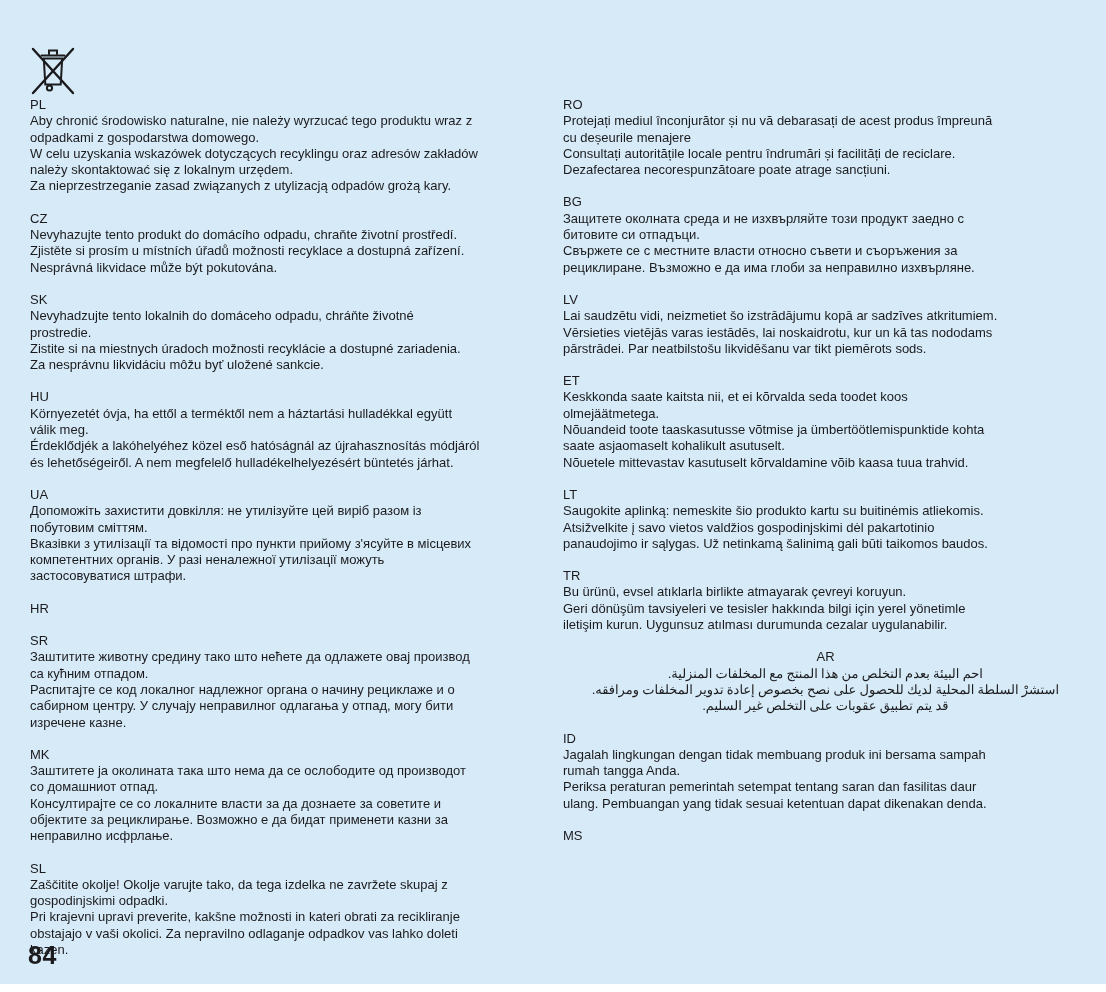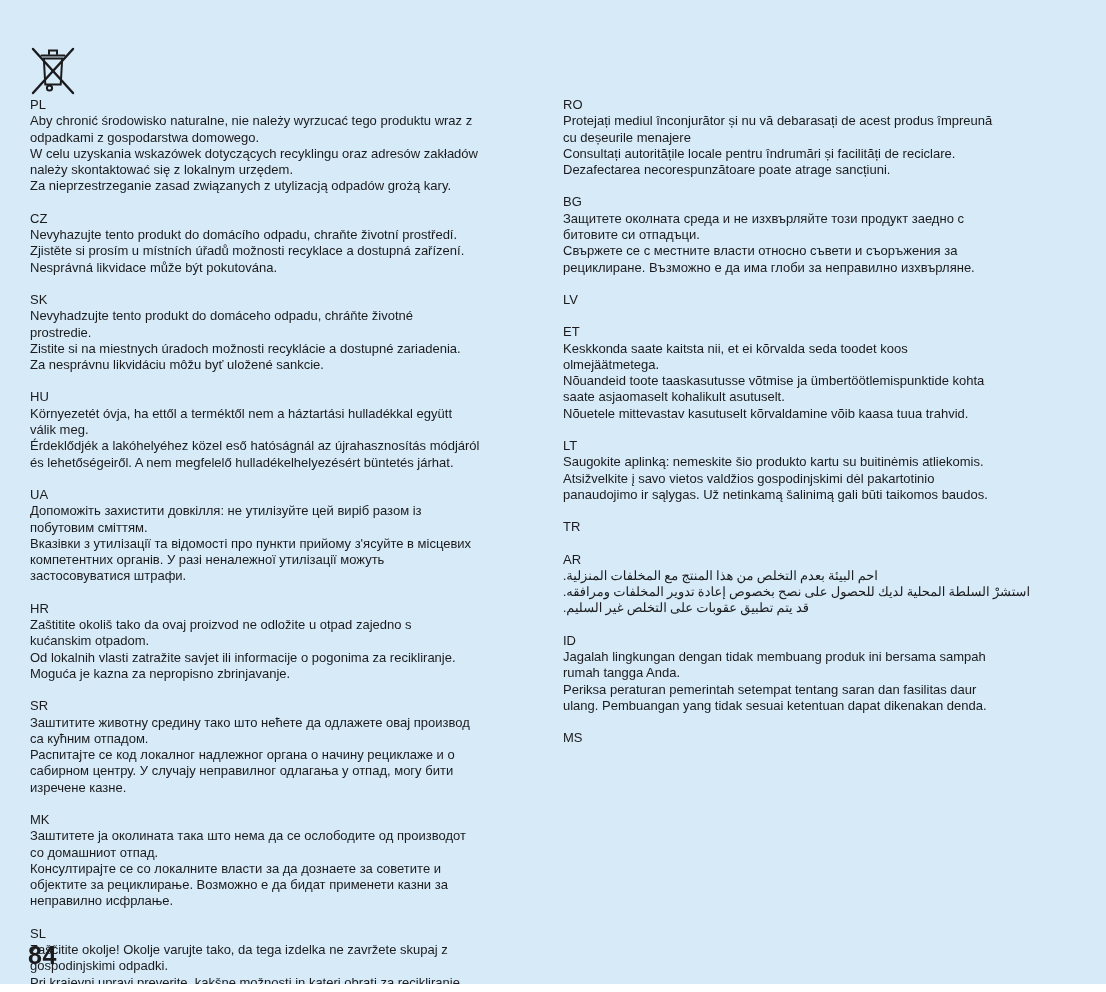--- a/index.html
+++ b/index.html
@@ -21,21 +21,21 @@
     top: 97px;
     width: 525px;
     font-size: 13px;
     line-height: 16.3px;
   }
   .col-left  { left: 30px; }
   .col-right { left: 563px; }
   .block { margin-bottom: 16px; }
   .lang-code { white-space: pre; }
   .lang-text { white-space: pre; }
-  .block.rtl { direction: rtl; text-align: left; }
+  .block.rtl { direction: rtl; text-align: center; }
   .block.rtl .lang-text { unicode-bidi: plaintext; font-family: Liberation Serif, serif; }
   .page-number {
     position: absolute;
     left: 28px; top: 941px;
     font-size: 25px;
     font-weight: bold;
     letter-spacing: 0.5px;
   }
   .bottom-strip {
     position: absolute;
@@ -66,21 +66,21 @@
 Za nieprzestrzeganie zasad związanych z utylizacją odpadów grożą kary.</div>
   </div>
   <div class="block">
     <div class="lang-code">CZ</div>
     <div class="lang-text">Nevyhazujte tento produkt do domácího odpadu, chraňte životní prostředí.
 Zjistěte si prosím u místních úřadů možnosti recyklace a dostupná zařízení.
 Nesprávná likvidace může být pokutována.</div>
   </div>
   <div class="block">
     <div class="lang-code">SK</div>
-    <div class="lang-text">Nevyhadzujte tento produkt do domáceho odpadu, chráňte životné
+    <div class="lang-text">Nevyhadzujte tento lokalnih do domáceho odpadu, chráňte životné
 prostredie.
 Zistite si na miestnych úradoch možnosti recyklácie a dostupné zariadenia.
 Za nesprávnu likvidáciu môžu byť uložené sankcie.</div>
   </div>
   <div class="block">
     <div class="lang-code">HU</div>
     <div class="lang-text">Környezetét óvja, ha ettől a terméktől nem a háztartási hulladékkal együtt
 válik meg.
 Érdeklődjék a lakóhelyéhez közel eső hatóságnál az újrahasznosítás módjáról
 és lehetőségeiről. A nem megfelelő hulladékelhelyezésért büntetés járhat.</div>
@@ -88,24 +88,20 @@
   <div class="block">
     <div class="lang-code">UA</div>
     <div class="lang-text">Допоможіть захистити довкілля: не утилізуйте цей виріб разом із
 побутовим сміттям.
 Вказівки з утилізації та відомості про пункти прийому з'ясуйте в місцевих
 компетентних органів. У разі неналежної утилізації можуть
 застосовуватися штрафи.</div>
   </div>
   <div class="block">
     <div class="lang-code">HR</div>
-    <div class="lang-text">Zaštitite okoliš tako da ovaj proizvod ne odložite u otpad zajedno s
-kućanskim otpadom.
-Od lokalnih vlasti zatražite savjet ili informacije o pogonima za recikliranje.
-Moguća je kazna za nepropisno zbrinjavanje.</div>
   </div>
   <div class="block">
     <div class="lang-code">SR</div>
     <div class="lang-text">Заштитите животну средину тако што нећете да одлажете овај производ
 са кућним отпадом.
 Распитајте се код локалног надлежног органа о начину рециклаже и о
 сабирном центру. У случају неправилног одлагања у отпад, могу бити
 изречене казне.</div>
   </div>
   <div class="block">
@@ -136,37 +132,43 @@
   </div>
   <div class="block">
     <div class="lang-code">BG</div>
     <div class="lang-text">Защитете околната среда и не изхвърляйте този продукт заедно с
 битовите си отпадъци.
 Свържете се с местните власти относно съвети и съоръжения за
 рециклиране. Възможно е да има глоби за неправилно изхвърляне.</div>
   </div>
   <div class="block">
     <div class="lang-code">LV</div>
+    <div class="lang-text">Lai saudzētu vidi, neizmetiet šo izstrādājumu kopā ar sadzīves atkritumiem.
+Vērsieties vietējās varas iestādēs, lai noskaidrotu, kur un kā tas nododams
+pārstrādei. Par neatbilstošu likvidēšanu var tikt piemērots sods.</div>
   </div>
   <div class="block">
     <div class="lang-code">ET</div>
     <div class="lang-text">Keskkonda saate kaitsta nii, et ei kõrvalda seda toodet koos
 olmejäätmetega.
 Nõuandeid toote taaskasutusse võtmise ja ümbertöötlemispunktide kohta
 saate asjaomaselt kohalikult asutuselt.
 Nõuetele mittevastav kasutuselt kõrvaldamine võib kaasa tuua trahvid.</div>
   </div>
   <div class="block">
     <div class="lang-code">LT</div>
     <div class="lang-text">Saugokite aplinką: nemeskite šio produkto kartu su buitinėmis atliekomis.
 Atsižvelkite į savo vietos valdžios gospodinjskimi dėl pakartotinio
 panaudojimo ir sąlygas. Už netinkamą šalinimą gali būti taikomos baudos.</div>
   </div>
   <div class="block">
     <div class="lang-code">TR</div>
+    <div class="lang-text">Bu ürünü, evsel atıklarla birlikte atmayarak çevreyi koruyun.
+Geri dönüşüm tavsiyeleri ve tesisler hakkında bilgi için yerel yönetimle
+iletişim kurun. Uygunsuz atılması durumunda cezalar uygulanabilir.</div>
   </div>
   <div class="block rtl">
     <div class="lang-code">AR</div>
     <div class="lang-text">احم البيئة بعدم التخلص من هذا المنتج مع المخلفات المنزلية.
 استشرْ السلطة المحلية لديك للحصول على نصح بخصوص إعادة تدوير المخلفات ومرافقه.
 قد يتم تطبيق عقوبات على التخلص غير السليم.</div>
   </div>
   <div class="block">
     <div class="lang-code">ID</div>
     <div class="lang-text">Jagalah lingkungan dengan tidak membuang produk ini bersama sampah

